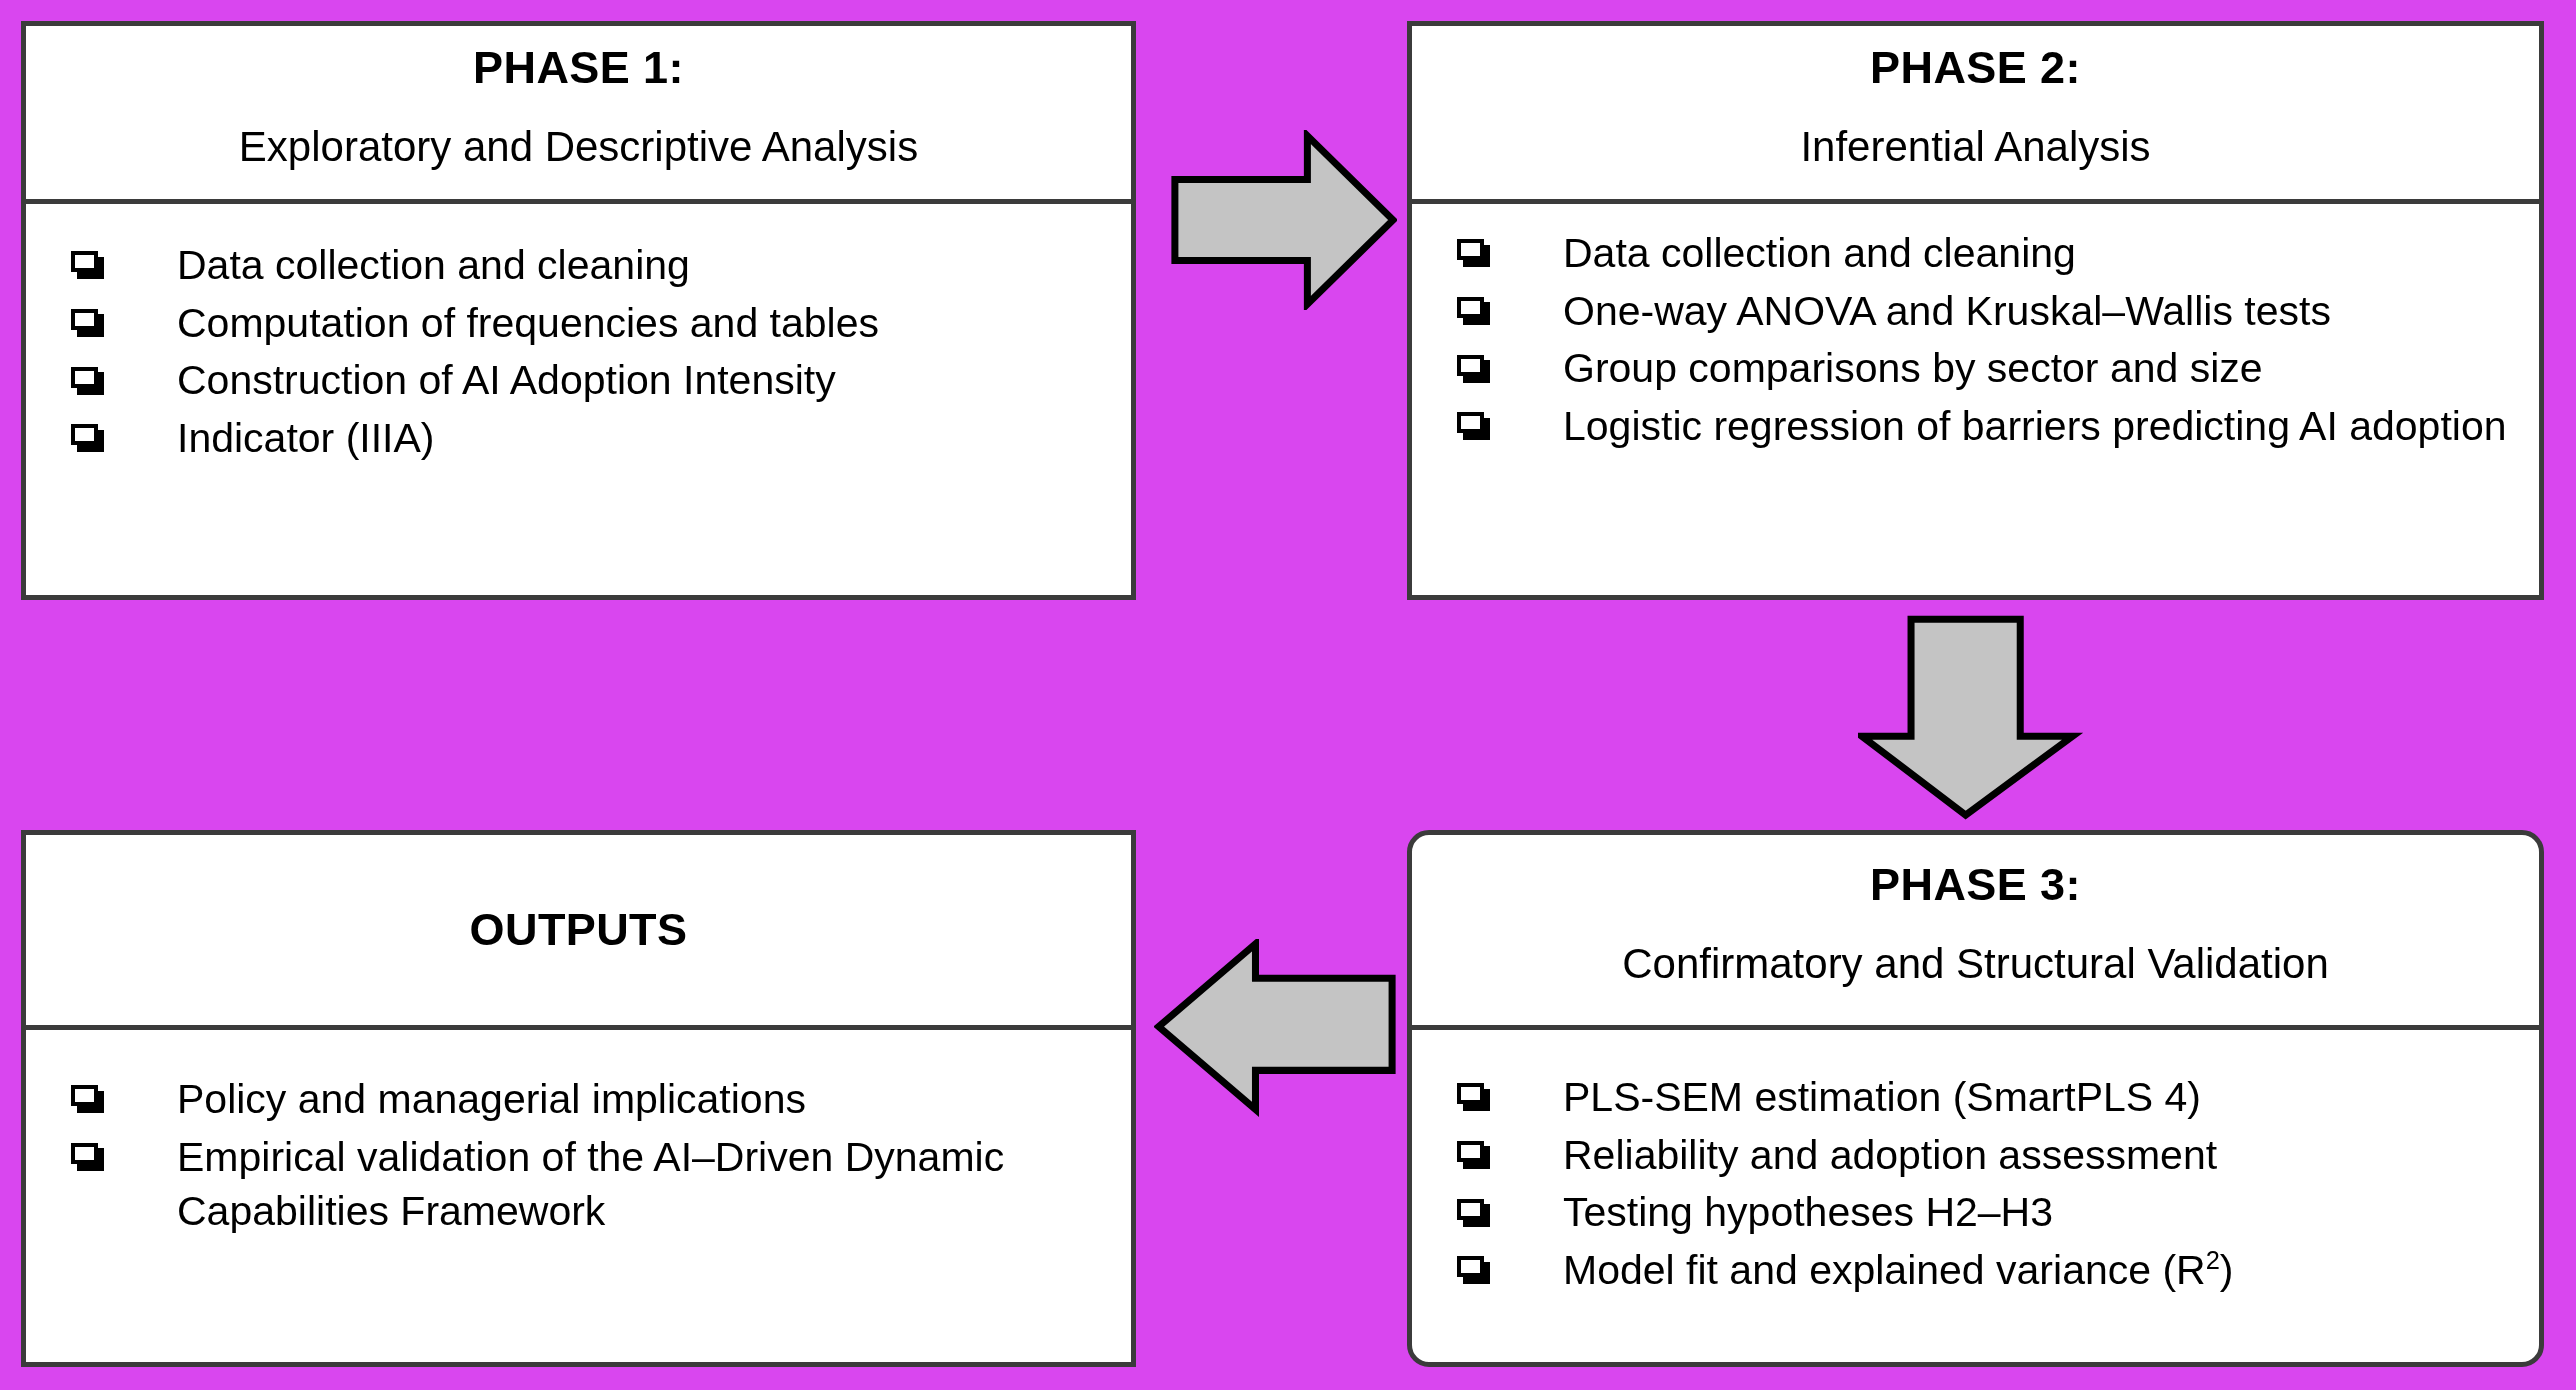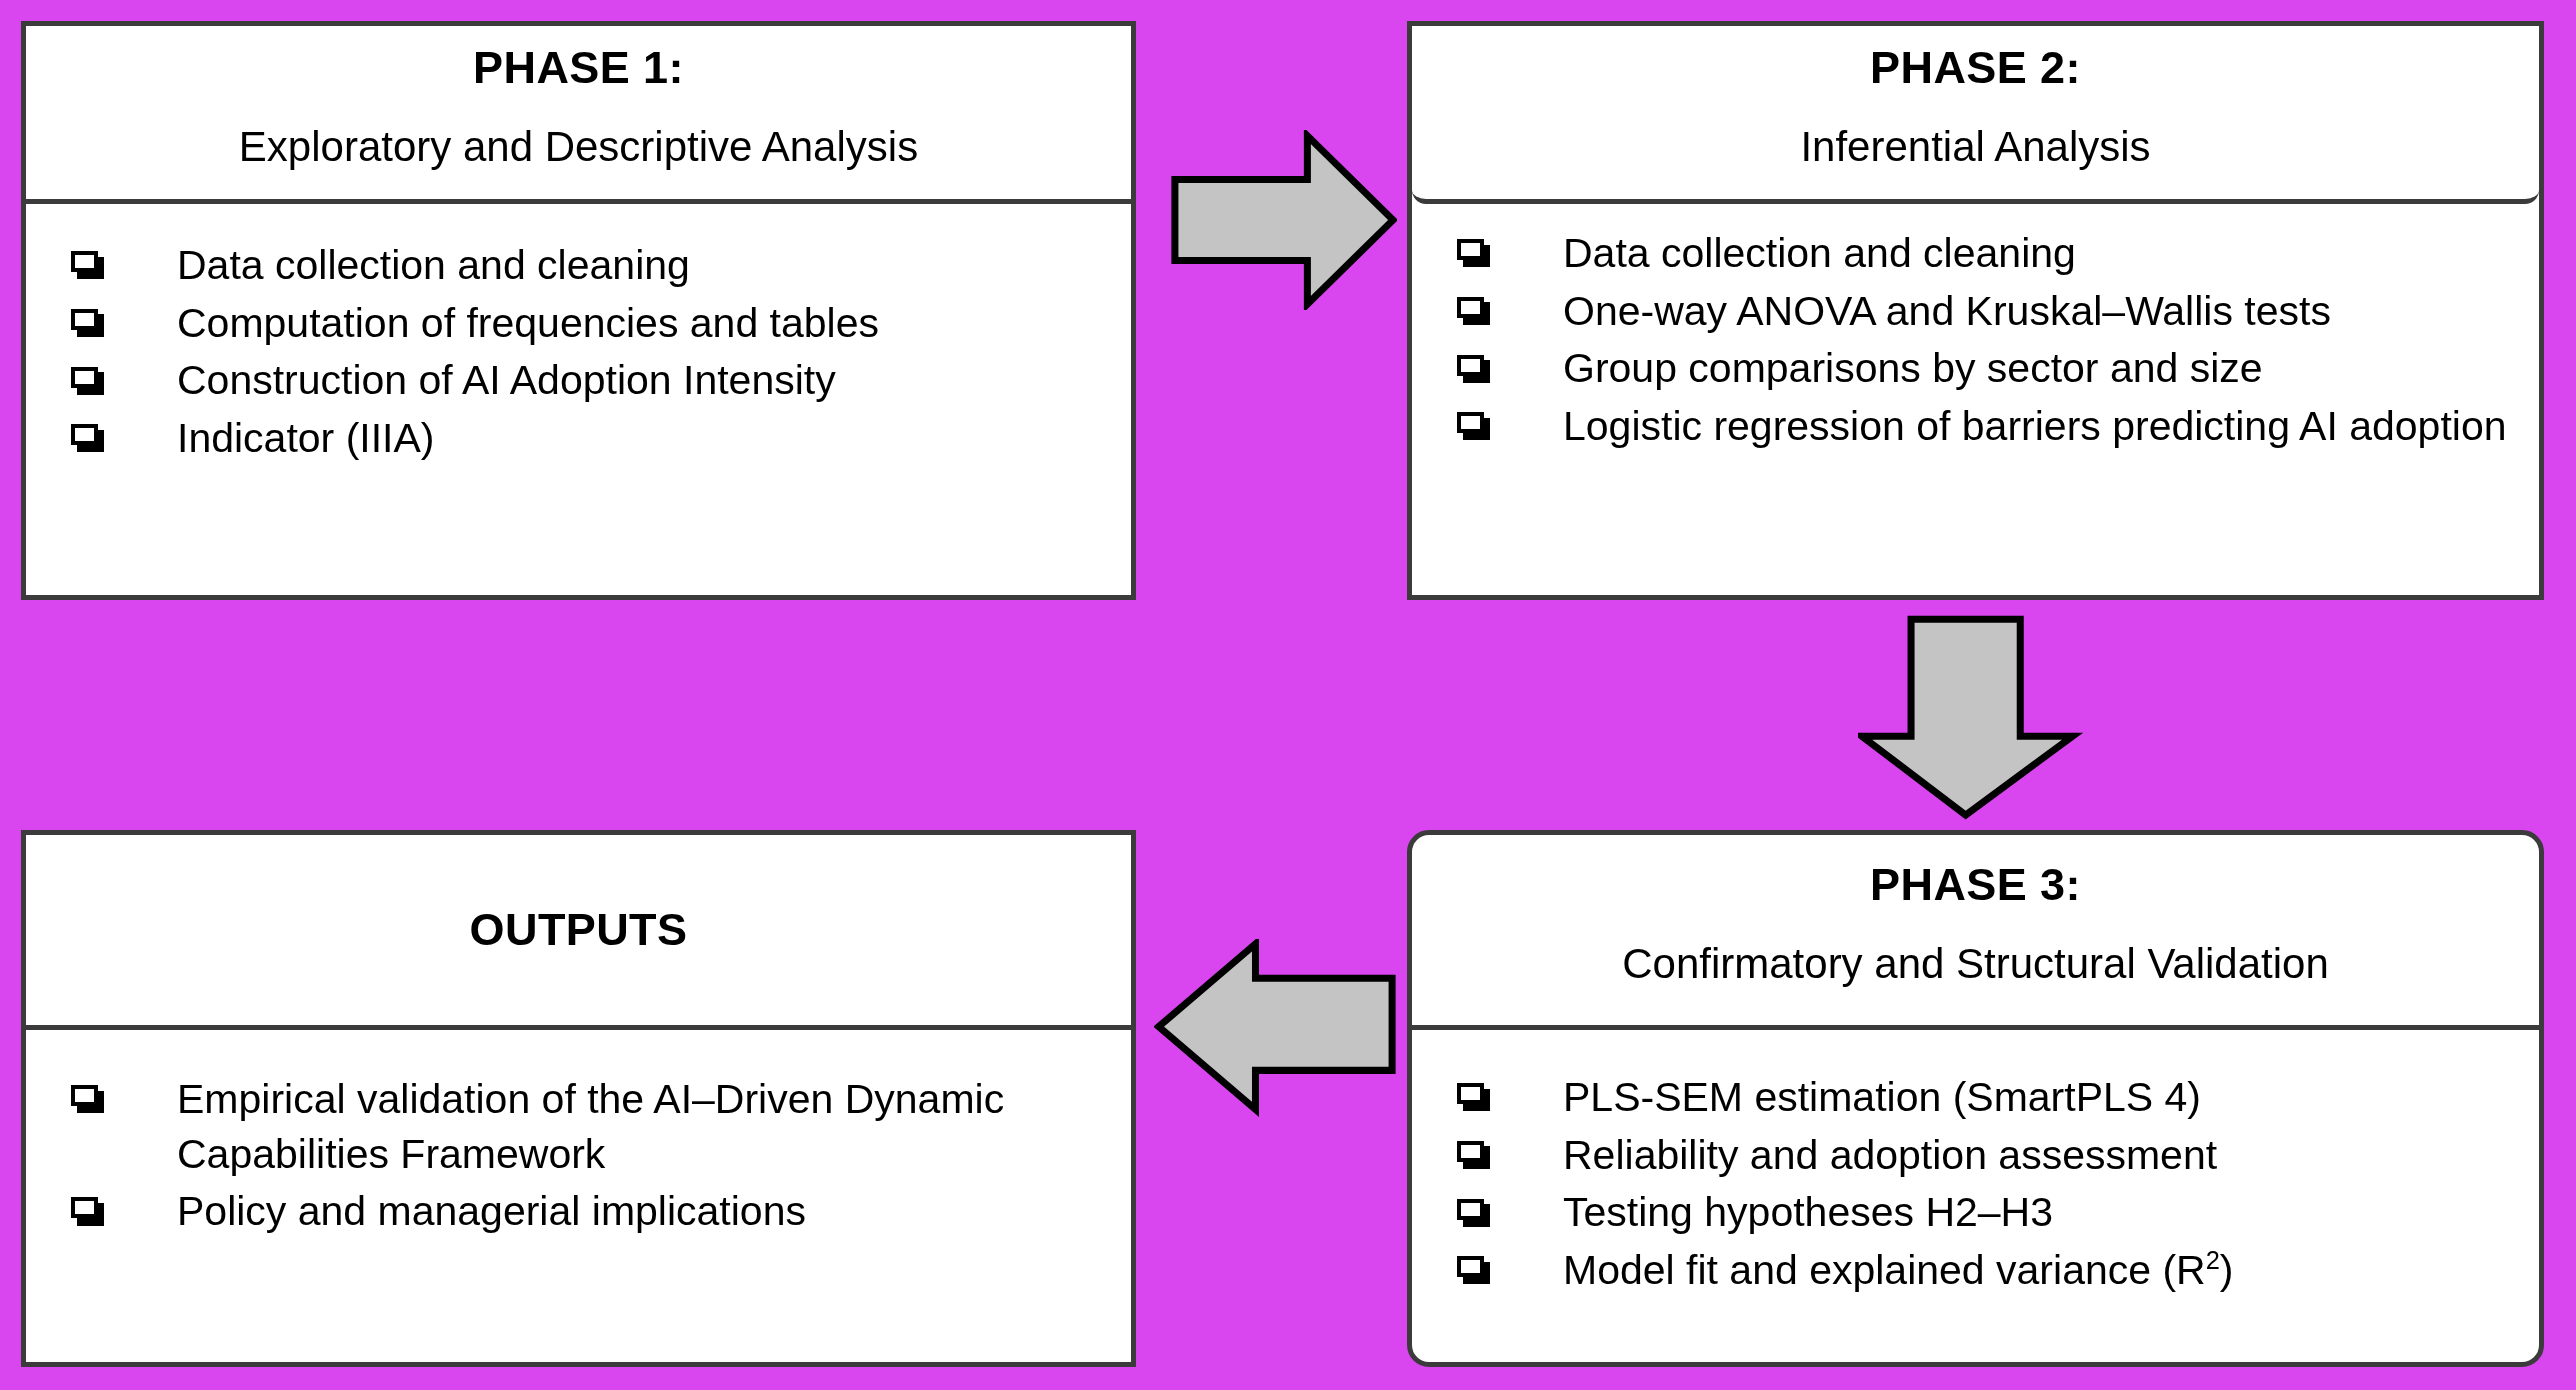--- a/index.html
+++ b/index.html
@@ -167,21 +167,21 @@
               <i class="shadow"></i>
               <i class="sq"></i>
             </span>
           <span class="bullet-text">Indicator (IIIA)</span>
         </li>
       </ul>
     </div>
   </div>
 
   <div class="phase-box" id="box-phase2" style="left:1407px; top:21px; width:1137px; height:579px;">
-    <div class="box-header" style="height:178px;border-radius:14px;">
+    <div class="box-header" style="height:178px;">
       <div class="box-title">PHASE 2:</div>
       <div class="box-subtitle">Inferential Analysis</div>
     </div>
     <div class="box-body" style="padding-top:22px;">
       <ul class="bullet-list">
         <li class="bullet-item">
           <span class="checkbox-icon">
               <i class="shadow"></i>
               <i class="sq"></i>
             </span>
@@ -216,28 +216,28 @@
     <div class="box-header" style="height:195px; padding-bottom:9px;">
       <div class="box-title">OUTPUTS</div>
     </div>
     <div class="box-body" style="padding-top:42px;">
       <ul class="bullet-list">
         <li class="bullet-item">
           <span class="checkbox-icon">
               <i class="shadow"></i>
               <i class="sq"></i>
             </span>
+          <span class="bullet-text">Policy and managerial implications</span>
+        </li>
+        <li class="bullet-item">
+          <span class="checkbox-icon">
+              <i class="shadow"></i>
+              <i class="sq"></i>
+            </span>
           <span class="bullet-text" style="max-width:882px; display:inline-block;">Empirical validation of the  AI–Driven Dynamic Capabilities Framework</span>
-        </li>
-        <li class="bullet-item">
-          <span class="checkbox-icon">
-              <i class="shadow"></i>
-              <i class="sq"></i>
-            </span>
-          <span class="bullet-text">Policy and managerial implications</span>
         </li>
       </ul>
     </div>
   </div>
 
   <div class="phase-box" id="box-phase3" style="left:1407px; top:830px; width:1137px; height:537px;border-radius:22px;">
     <div class="box-header" style="height:195px;">
       <div class="box-title">PHASE 3:</div>
       <div class="box-subtitle">Confirmatory and Structural Validation</div>
     </div>

